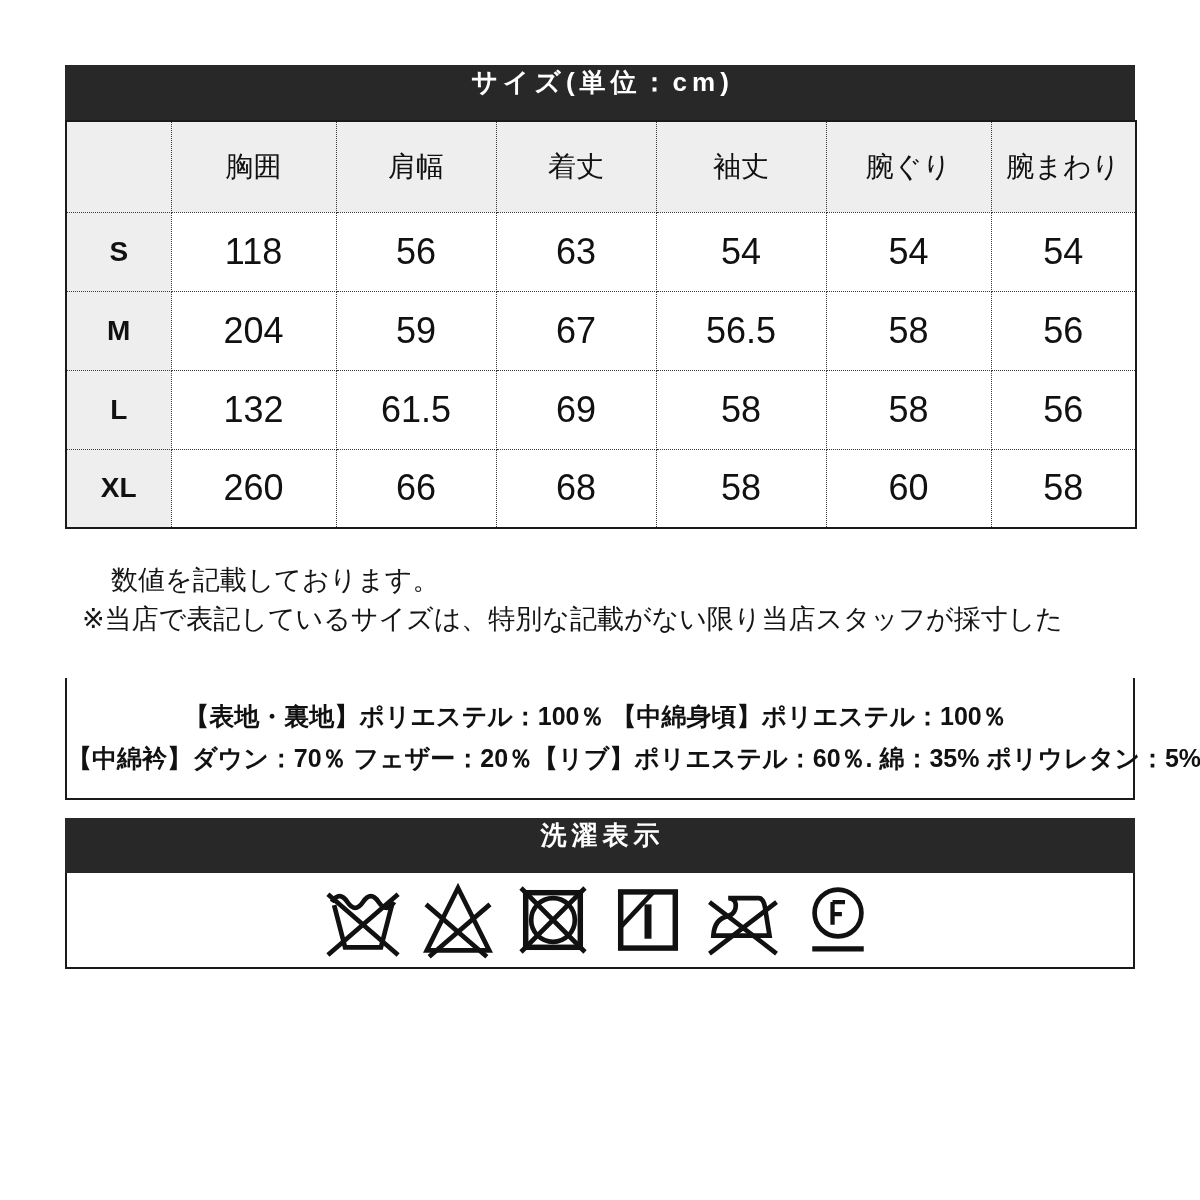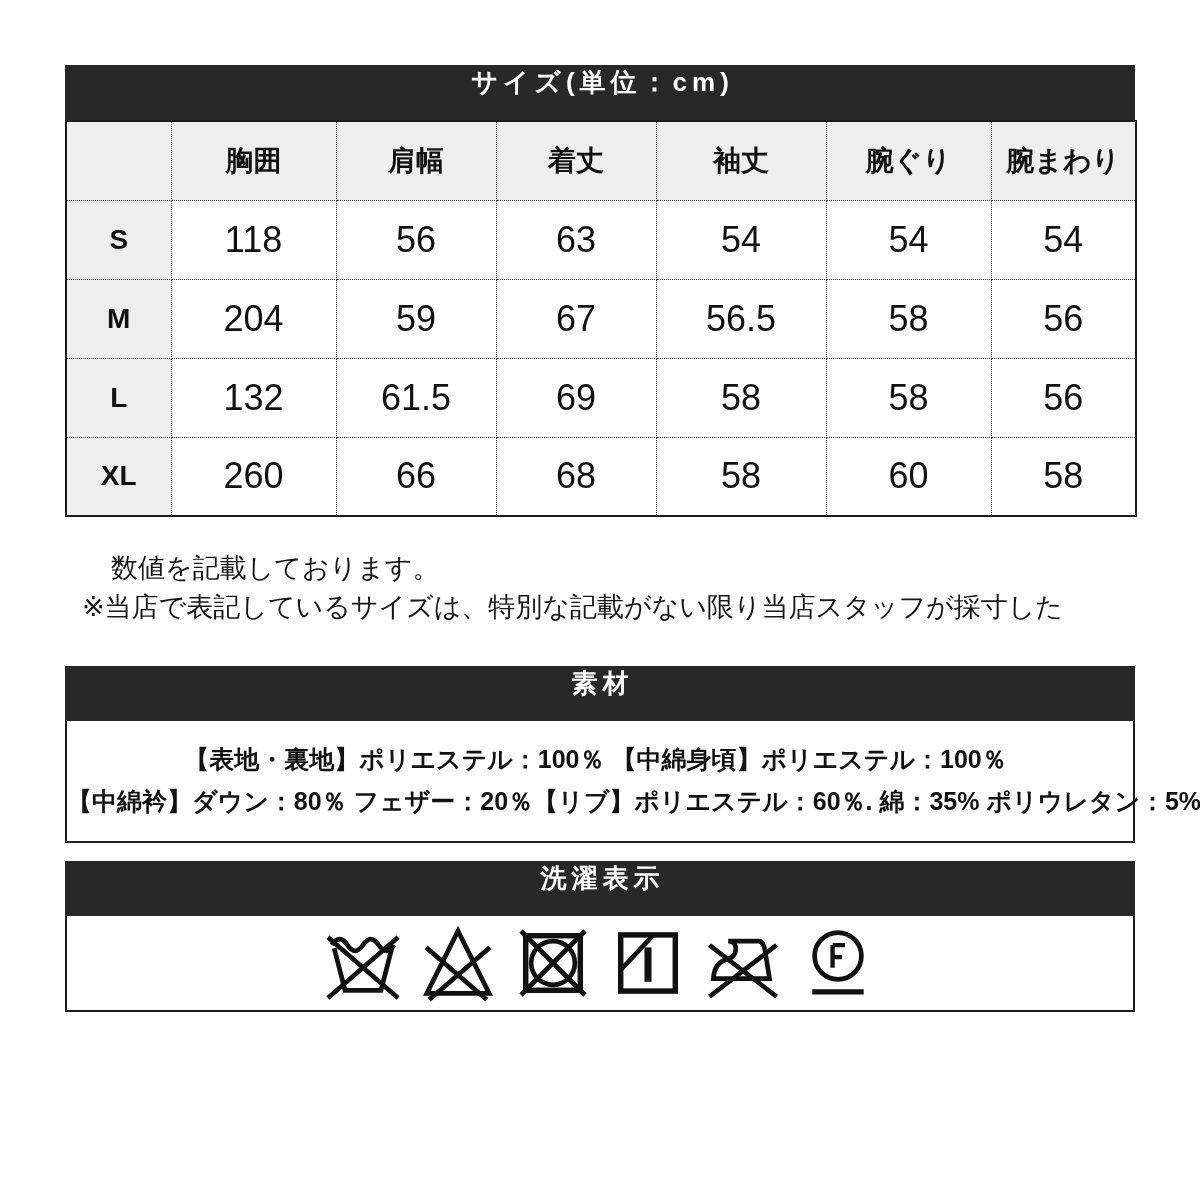--- a/index.html
+++ b/index.html
@@ -29,21 +29,21 @@
     width: 1070px; table-layout: fixed;
     border-collapse: collapse;
     border: 2px solid var(--line, #1a1a1a);
     background: #ffffff;
   }
   .size-table th, .size-table td {
     border: 1px dotted #3a3a3a;
     text-align: center; vertical-align: middle;
     font-size: 28px;
   }
-  .size-table thead th { height: 79px; background: var(--cell-bg, #eeeeee); font-weight: bold; }
+  .size-table thead th { height: 91px; background: var(--cell-bg, #eeeeee); font-weight: normal; }
   .size-table tbody th { background: var(--cell-bg, #eeeeee); font-weight: bold; }
   .size-table tbody tr { height: 79px; }
   .size-table tbody td { font-weight: normal; font-size: 36px; }
 
   
   .notes { padding-top: 32px; font-size: 27px; line-height: 39px; color: #151515; }
   .note { margin-bottom: 26px; }
   .note-line { padding-left: 17px; white-space: nowrap; }
   .note-line.indent { padding-left: 46px; }
 
@@ -144,26 +144,23 @@
     </section>
 
     <div class="notes">
         <div class="note">
           <div class="note-line indent">数値を記載しております。</div>
           <div class="note-line">※当店で表記しているサイズは、特別な記載がない限り当店スタッフが採寸した</div>
         </div>
       </div>
 
     <section class="material-section">
-      <div class="section-bar">
-        <span>素材</span>
-      </div>
       <div class="section-box material-box">
           <div class="material-line">【表地・裏地】ポリエステル：100％ 【中綿身頃】ポリエステル：100％</div>
-          <div class="material-line">【中綿衿】ダウン：80％ フェザー：20％【リブ】ポリエステル：60％. 綿：35% ポリウレタン：5%</div>
+          <div class="material-line">【中綿衿】ダウン：70％ フェザー：20％【リブ】ポリエステル：60％. 綿：35% ポリウレタン：5%</div>
         </div>
     </section>
 
     <section class="laundry-section">
       <div class="section-bar">
         <span>洗濯表示</span>
       </div>
       <div class="section-box laundry-box">
 
         <svg class="care-icon" viewBox="0 0 100 100" fill="none" stroke="#111" stroke-width="6" aria-label="do-not-wash-icon">

